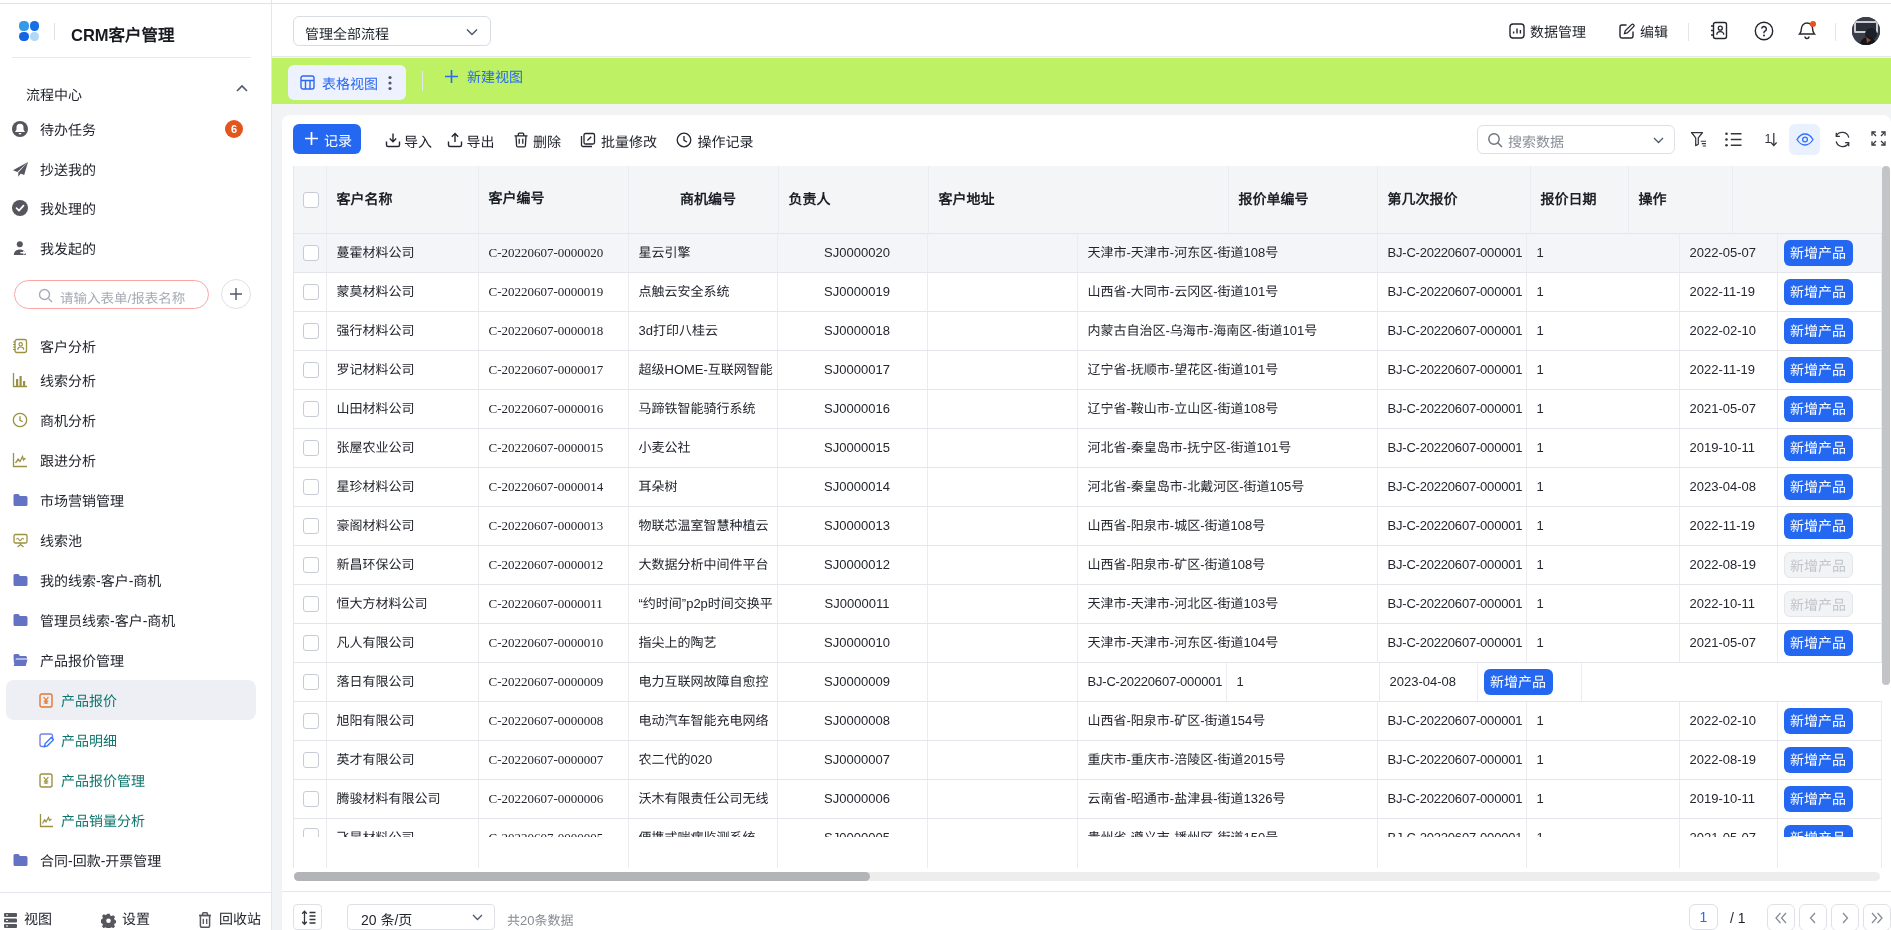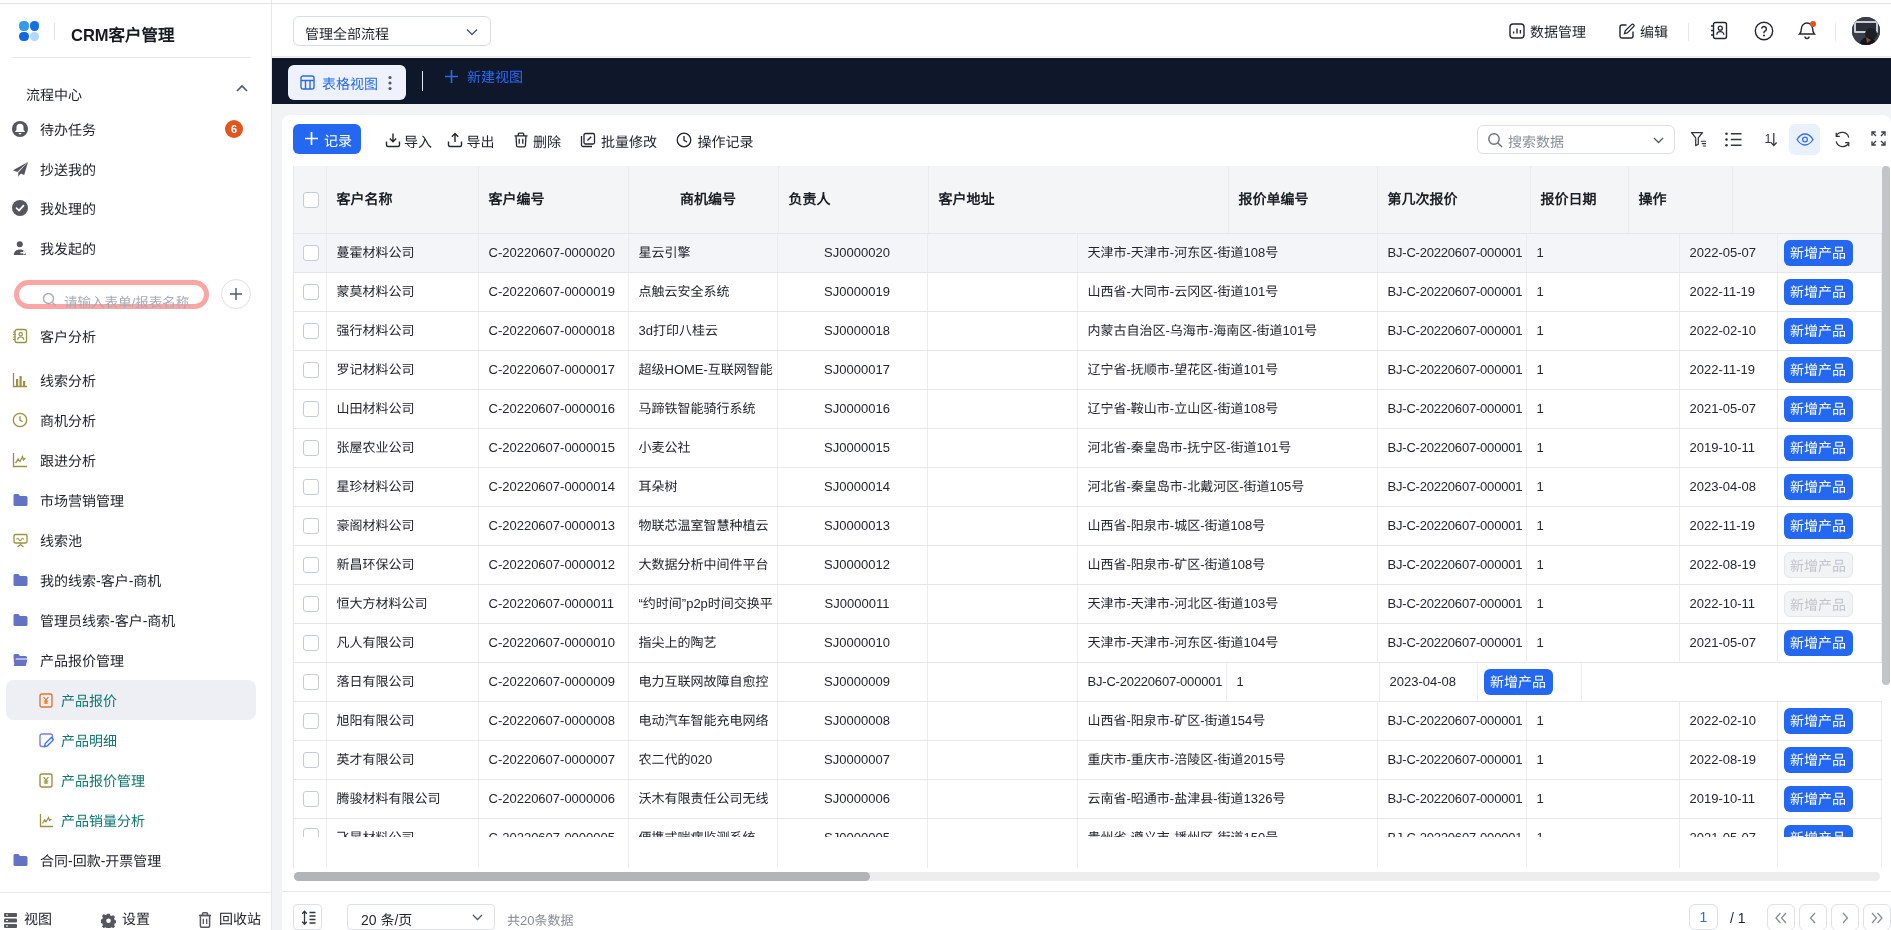--- a/index.html
+++ b/index.html
@@ -20,37 +20,37 @@
 #apptitle { position:absolute; left:71px; top:22px; font-size:16.5px; font-weight:bold; color:#17191f; }
 #hdrline { position:absolute; left:12px; top:57px; width:239px; height:1px; background:#e8e9ec; }
 .sect { position:absolute; left:26px; top:84px; font-size:14px; color:#1f2329; }
 .sect-arrow { position:absolute; left:236px; top:84px; }
 .mitem { position:absolute; left:0; width:272px; height:24px; }
 .mitem .mi { position:absolute; left:12px; top:50%; transform:translateY(-50%); width:16px; height:16px; }
 .mitem .mi2 { position:absolute; left:39px; top:50%; transform:translateY(-50%); width:14px; height:14px; }
 .mitem .mt { position:absolute; left:40px; top:50%; transform:translateY(-50%); font-size:14px; color:#23262e; white-space:nowrap; }
 .mitem .mt2 { position:absolute; left:61px; top:50%; transform:translateY(-50%); font-size:14px; color:#0f766e; white-space:nowrap; }
 #badge6 { position:absolute; left:225px; top:120px; width:18px; height:18px; border-radius:50%; background:#e2551d; color:#fff; font-size:11px; font-weight:bold; text-align:center; line-height:18px; }
-#sidesearch { position:absolute; left:14px; top:280px; width:195px; height:29px; border:5px solid #fca5a5; border-radius:15px; }
+#sidesearch { position:absolute; left:14px; top:280px; width:195px; height:29px; border:1px solid #fca5a5; border-radius:15px; }
 #sidesearch .ph { position:absolute; left:45px; top:6px; font-size:13.5px; color:#a6abb5; white-space:nowrap; }
 #sideplus { position:absolute; left:221px; top:279px; width:30px; height:30px; border:1px solid #dfe1e6; border-radius:50%; }
 #selrow { position:absolute; left:6px; top:680px; width:250px; height:40px; background:#edeff4; border-radius:8px; }
 #sbottom { position:absolute; left:0; top:892px; width:271px; height:38px; background:#fff; border-top:1px solid #e5e6eb; }
 #sbottom .bi { position:absolute; top:19px; }
 #sbottom .bt { position:absolute; top:15px; font-size:14px; color:#23262e; }
 
 
 #main { position:absolute; left:272px; top:0; width:1619px; height:930px; }
 #topbar { position:absolute; left:0; top:0; width:1619px; height:57px; background:#fff; border-bottom:1px solid #e7e8ea; }
 #flowsel { position:absolute; left:21px; top:16px; width:198px; height:30px; border:1px solid #d8dce3; border-radius:6px; background:#fff; }
 #flowsel span { position:absolute; left:11px; top:6px; font-size:14px; color:#1f2329; }
 .vsep { position:absolute; width:1px; background:#e5e6eb; }
 #avatar { position:absolute; left:1580px; top:17px; width:28px; height:28px; border-radius:50%; overflow:hidden; background:#2a2f3a; }
 
-#viewbar { position:absolute; left:0; top:58px; width:1619px; height:46px; background:#0f172a; }
+#viewbar { position:absolute; left:0; top:58px; width:1619px; height:46px; background:#bef264; }
 #tvbtn { position:absolute; left:16px; top:7px; width:118px; height:35px; background:#edf2fe; border-radius:6px; }
 #tvbtn .txt { position:absolute; left:34px; top:8px; font-size:14px; color:#2a6af2; }
 #vbsep { position:absolute; left:150px; top:13px; width:1px; height:20px; background:#e5e6eb; }
 #newview { position:absolute; left:172px; top:8px; display:flex; align-items:center; gap:8px; font-size:14px; color:#2a6af2; }
 
 #panel { position:absolute; left:10px; top:115px; width:1609px; height:815px; background:#fff; border-radius:8px 8px 0 0; }
 
 
 #recbtn { position:absolute; left:11px; top:9px; width:68px; height:30px; background:#2468f2; border-radius:6px; color:#fff; }
 #recbtn .plus { position:absolute; left:11px; top:7px; }
@@ -64,21 +64,21 @@
 #tbl { position:absolute; left:10.5px; top:50.5px; width:1589px; }
 .trow { display:flex; width:1589px; height:39px; border-bottom:1px solid #e5e6eb; background:#fff; }
 .trow.hd { height:68px; background:#f4f5f7; }
 .trow.r1 { background:#f4f5f9; }
 .trow.partial { height:18px; border-bottom:none; overflow:hidden; }
 .trow.filler { height:31px; border-bottom:none; }
 .cell { flex:none; border-right:1px solid #eaecef; padding-left:10px; font-size:13px; color:#23262e; line-height:38px; white-space:nowrap; overflow:hidden; position:relative; }
 .trow.partial .cell { line-height:38px; height:38px; }
 .hd .cell { font-size:14px; font-weight:bold; line-height:66px; color:#1b1f26; }
 .c0 { width:34px; padding:0; border-left:1px solid #e5e6eb; }
-.c1 { width:152px; } .c2 { width:150px; } .c3 { width:149px; } .c4 { width:150px;text-align:center; }
+.c1 { width:152px; } .c2 { width:150px;font-family:Liberation Serif, serif; } .c3 { width:149px; } .c4 { width:150px;text-align:center; }
 .c5 { width:150px; } .c6 { width:300px; } .c7 { width:149px; } .c8 { width:153px; }
 .c9 { width:98px; } .c10 { width:104px; }
 .trow:not(.hd) .c7 { letter-spacing:-0.2px; }
 .cbx { position:absolute; left:9px; top:50%; margin-top:-7.5px; width:16px; height:16px; border:1.5px solid #c6cbd4; border-radius:3px; background:#fff; }
 .hd .cbx, .partial .cbx { top:50%; }
 .partial .cell .cbx { top:17px; }
 .npbtn { position:absolute; left:6px; top:50%; margin-top:-12.5px; width:69px; height:26px; background:#2468f2; border-radius:6px; color:#fff; font-size:14px; text-align:center; line-height:26px; }
 .npbtn.dis { background:#f2f3f5; border:1px solid #e5e6eb; color:#c0c4cc; }
 
 
@@ -149,21 +149,21 @@
         <span class="mi">
           <svg width="16" height="16" viewBox="0 0 16 16">
             <circle cx="7.8" cy="4.2" r="3" fill="#56565e"></circle>
             <path d="M1.8 15 c0-3.4 2.6-5.5 6-5.5 s6 2.1 6 5.5 Z" fill="#56565e"></path>
             <path d="M8.4 12.7 h4.4" stroke="#fff" stroke-width="1.4"></path>
             <path d="M11.3 11.2 l1.8 1.5 -1.8 1.5" stroke="#fff" stroke-width="1.2" fill="none"></path>
           </svg>
         </span>
         <span class="mt">我发起的</span>
       </div>
-<div class="mitem" style="top:324px">
+<div class="mitem" style="top:334px">
         <span class="mi">
           <svg width="16" height="16" viewBox="0 0 16 16">
             <rect x="3" y="1.5" width="11.5" height="13" rx="2" stroke="#9b9142" stroke-width="1.3" fill="none"></rect>
             <circle cx="8.7" cy="6.3" r="1.7" stroke="#9b9142" stroke-width="1.2" fill="none"></circle>
             <path d="M5.7 11.7 c0-1.7 1.3-2.7 3-2.7 s3 1 3 2.7" stroke="#9b9142" stroke-width="1.2" fill="none"></path>
             <path d="M1 4 h2.5 M1 6.5 h2.5 M1 9 h2.5 M1 11.5 h2.5" stroke="#9b9142" stroke-width="1.1"></path>
           </svg>
         </span>
         <span class="mt">客户分析</span>
       </div>

